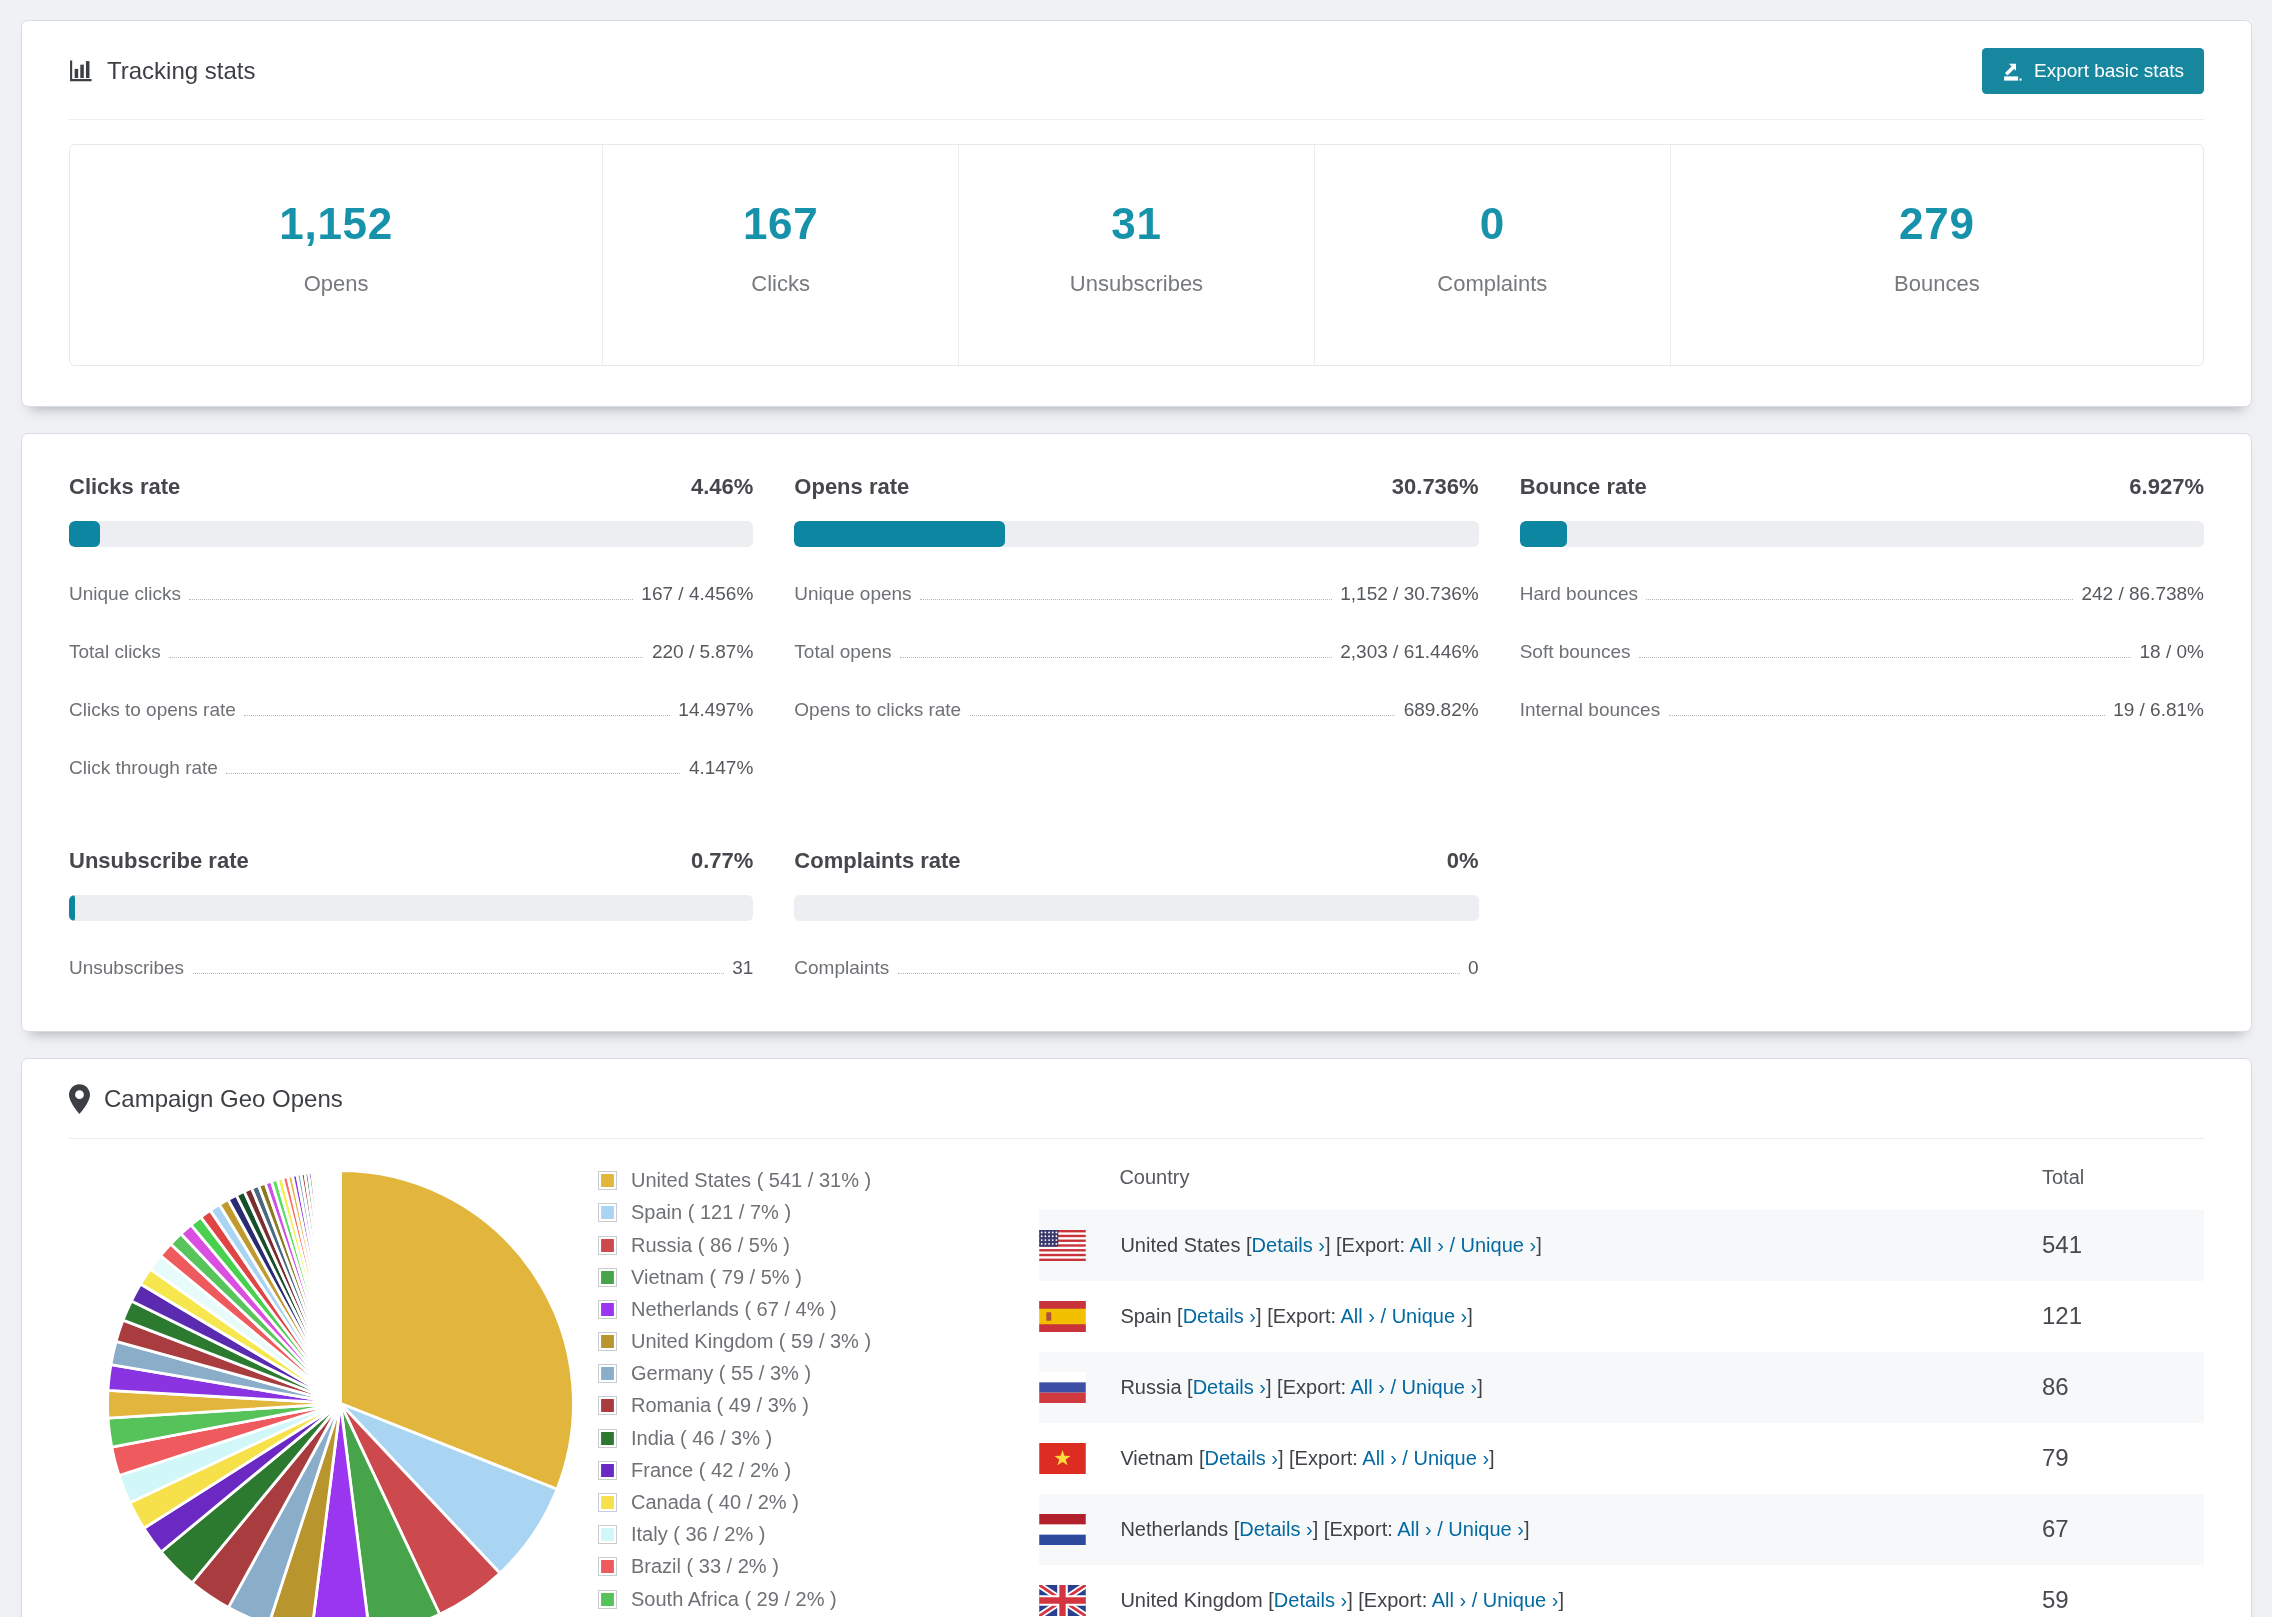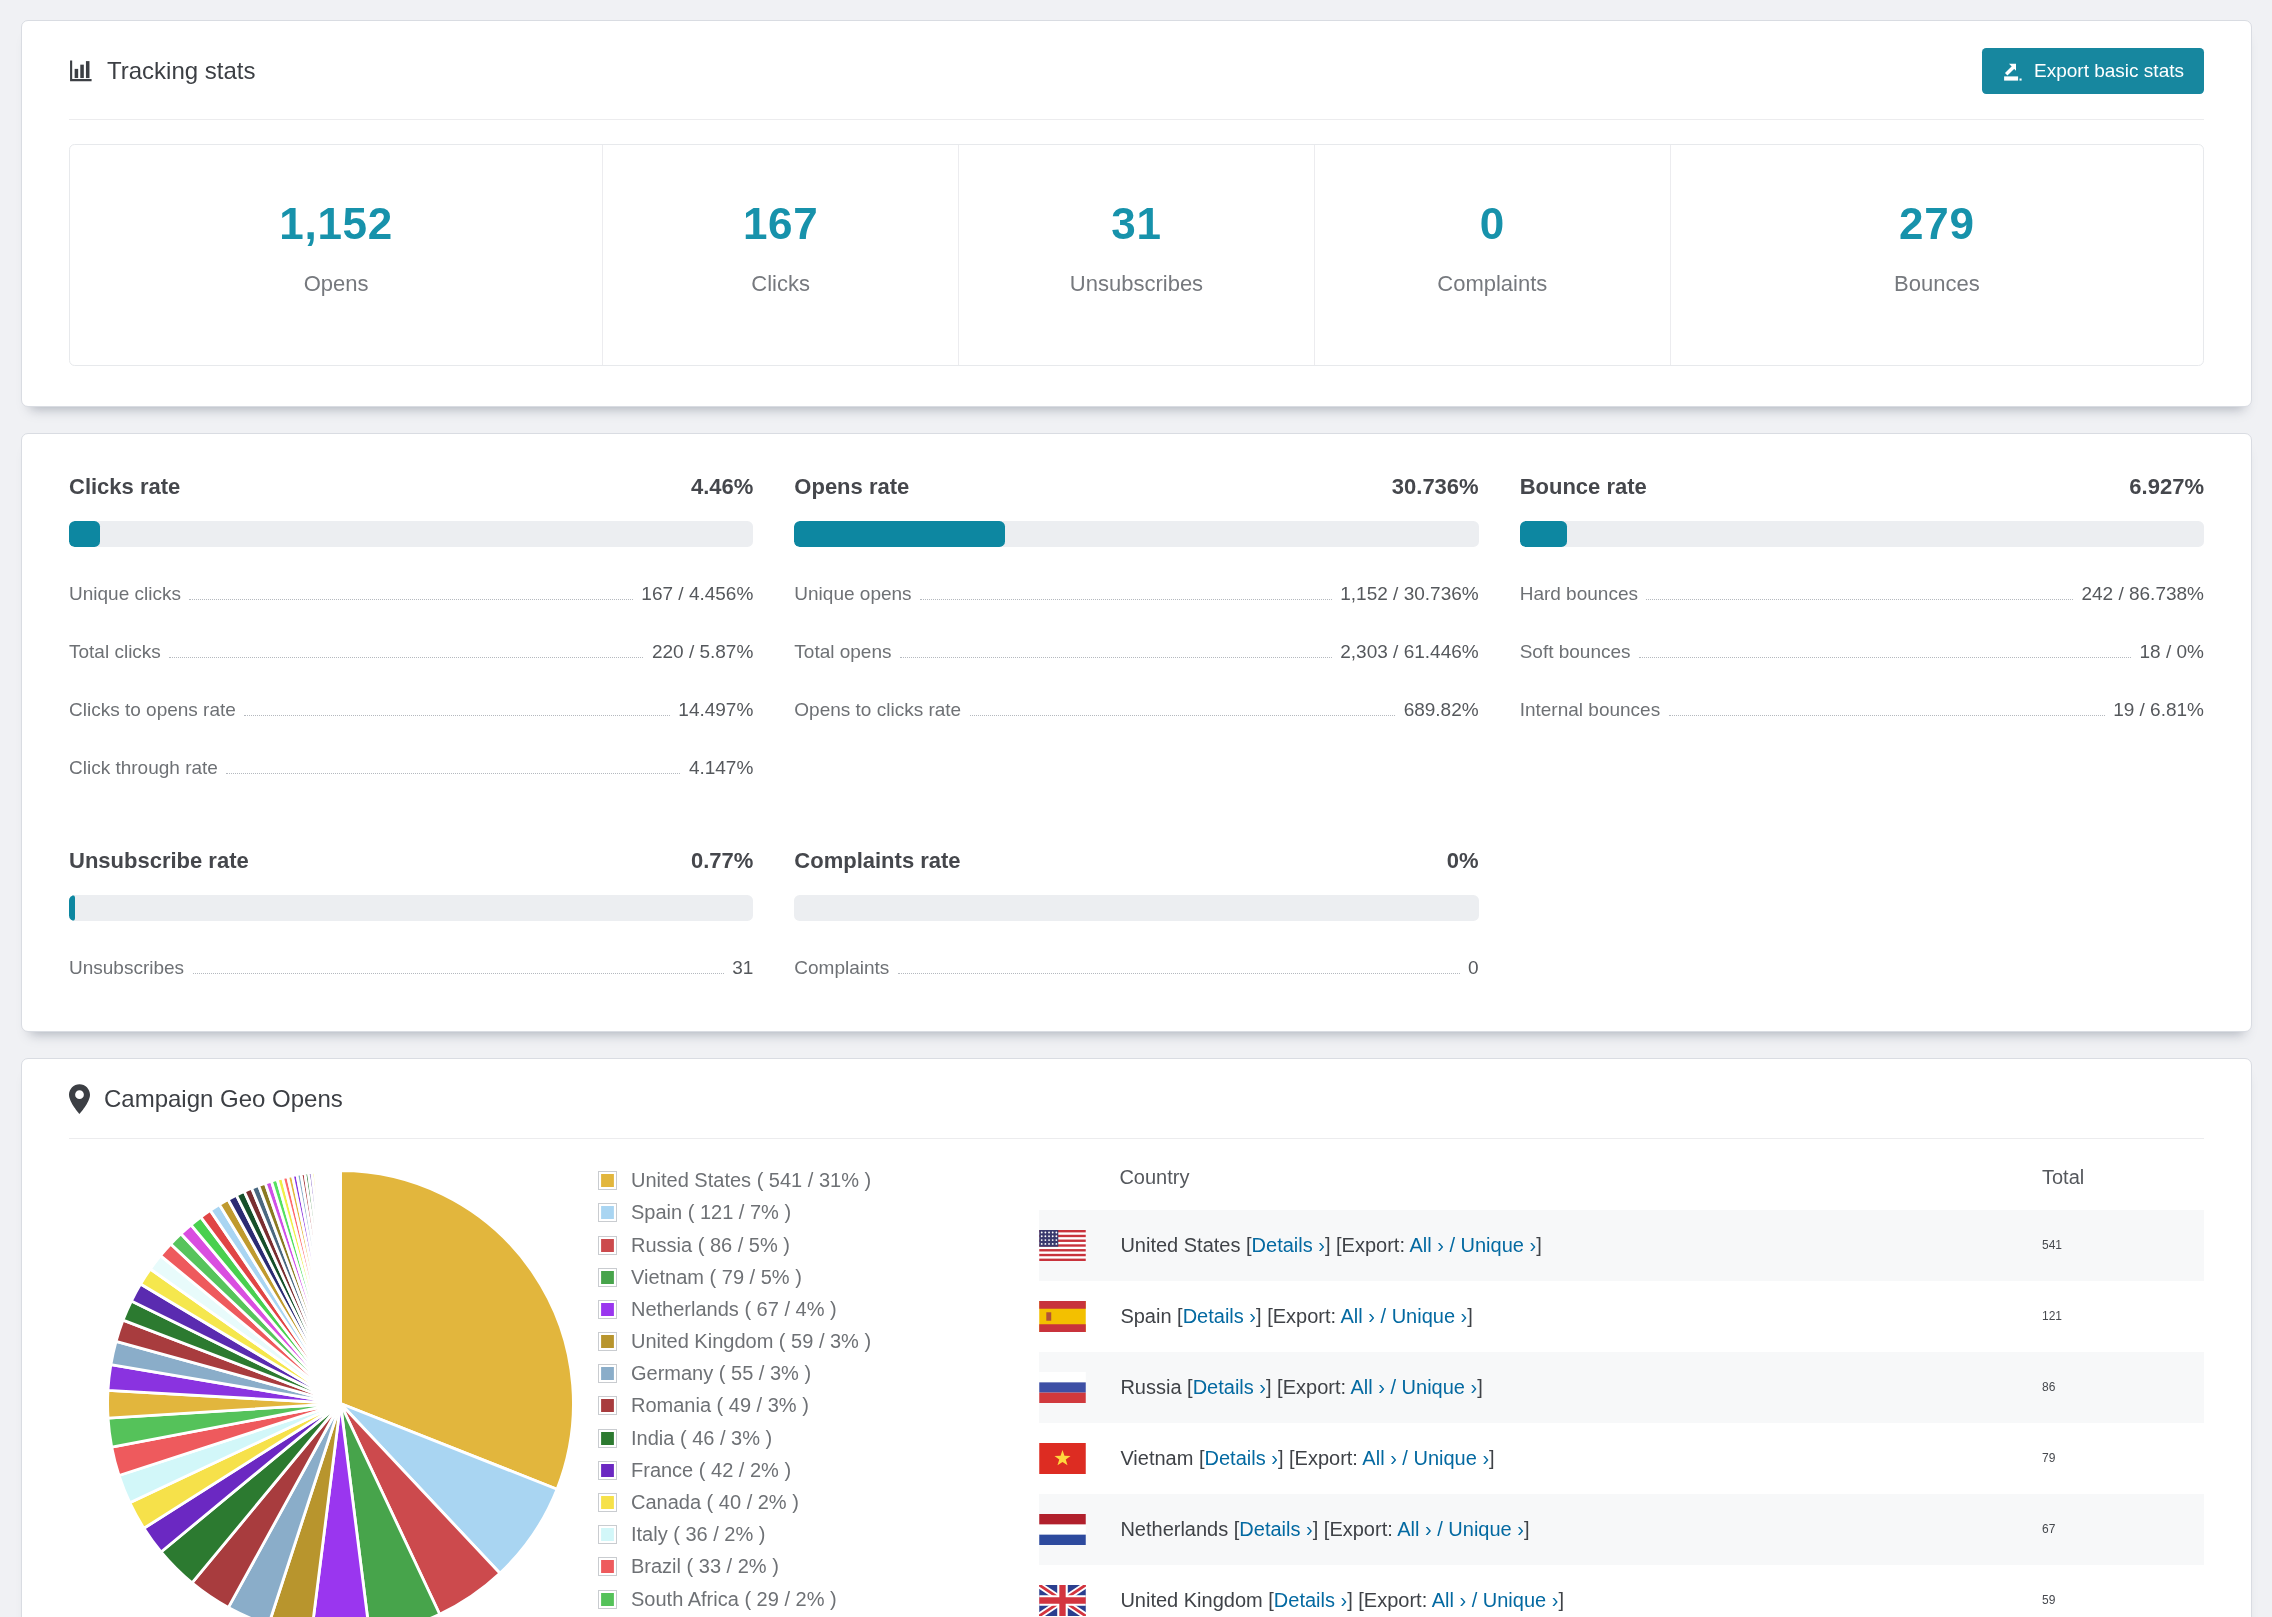--- a/index.html
+++ b/index.html
@@ -75,21 +75,21 @@
   #geo-table { flex:1; margin-left:25.4px; padding-top:5.6px; }
   .thead { display:flex; align-items:center; padding:21px 0; font-size:20px; color:#55585d; }
   .thead .hcountry { flex:1; padding-left:80px; }
   .thead .htotal { width:162px; }
   .trow { display:flex; align-items:center; height:71px; }
   .trow.alt { background:#f7f8f9; }
   .flag { width:47px; height:31px; flex:none; margin-right:34px; }
   .flag svg { display:block; }
   .tcountry { flex:1; font-size:20px; color:#3f4247; white-space:nowrap; }
   .tlink { color:#0369a1; text-decoration:none; cursor:pointer; }
-  .ttotal { width:162px; font-size:12px; color:#46494e; }
+  .ttotal { width:162px; font-size:24px; color:#46494e; }
 </style>
 </head>
 <body>
 
 <div class="card" id="tracking-card">
   <div class="card-head">
     <div class="card-title">
       <svg width="24" height="24" viewBox="0 0 34 34">
         <path d="M3 2 v28 h29" stroke="#3c3f44" stroke-width="3" fill="none"></path>
         <rect x="8" y="14" width="5" height="13" fill="#3c3f44"></rect>

